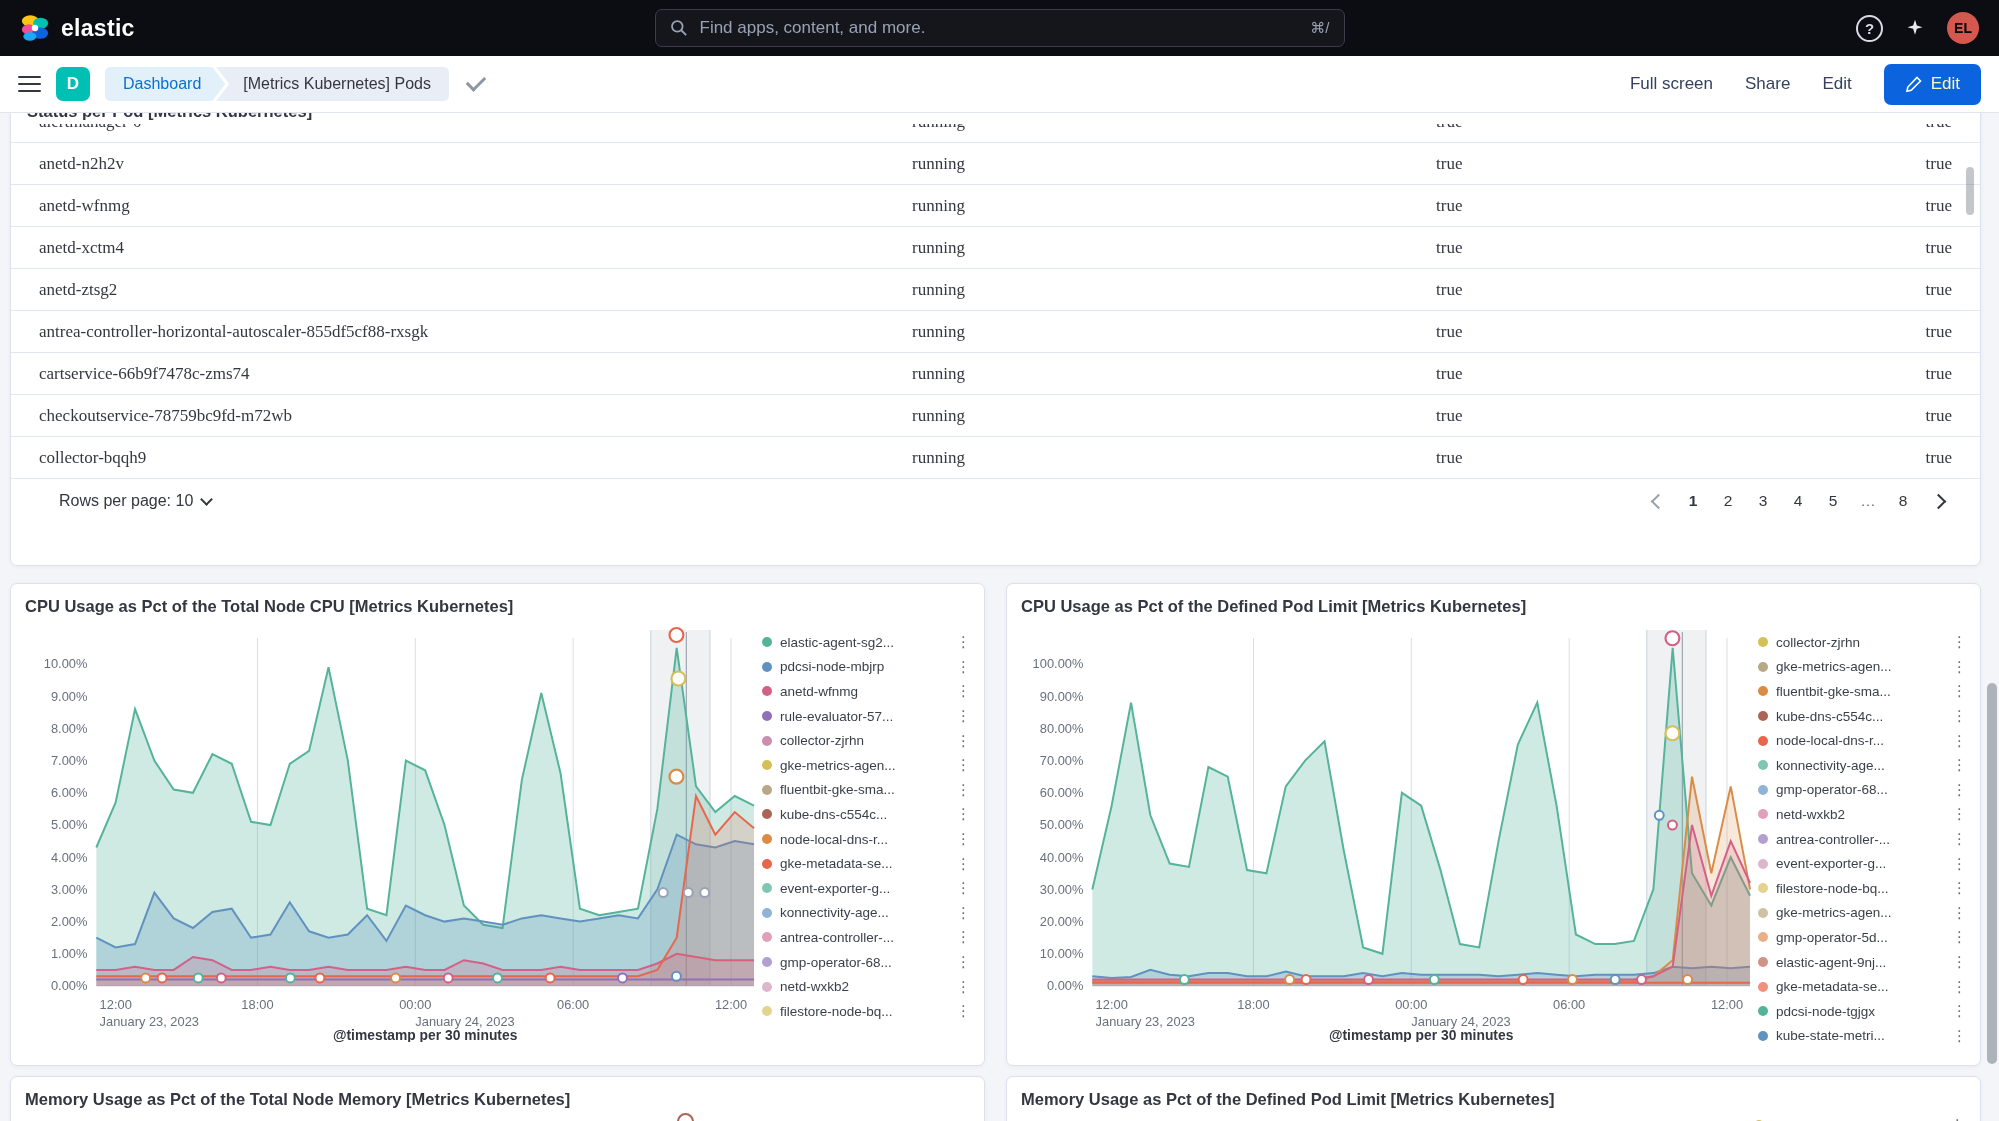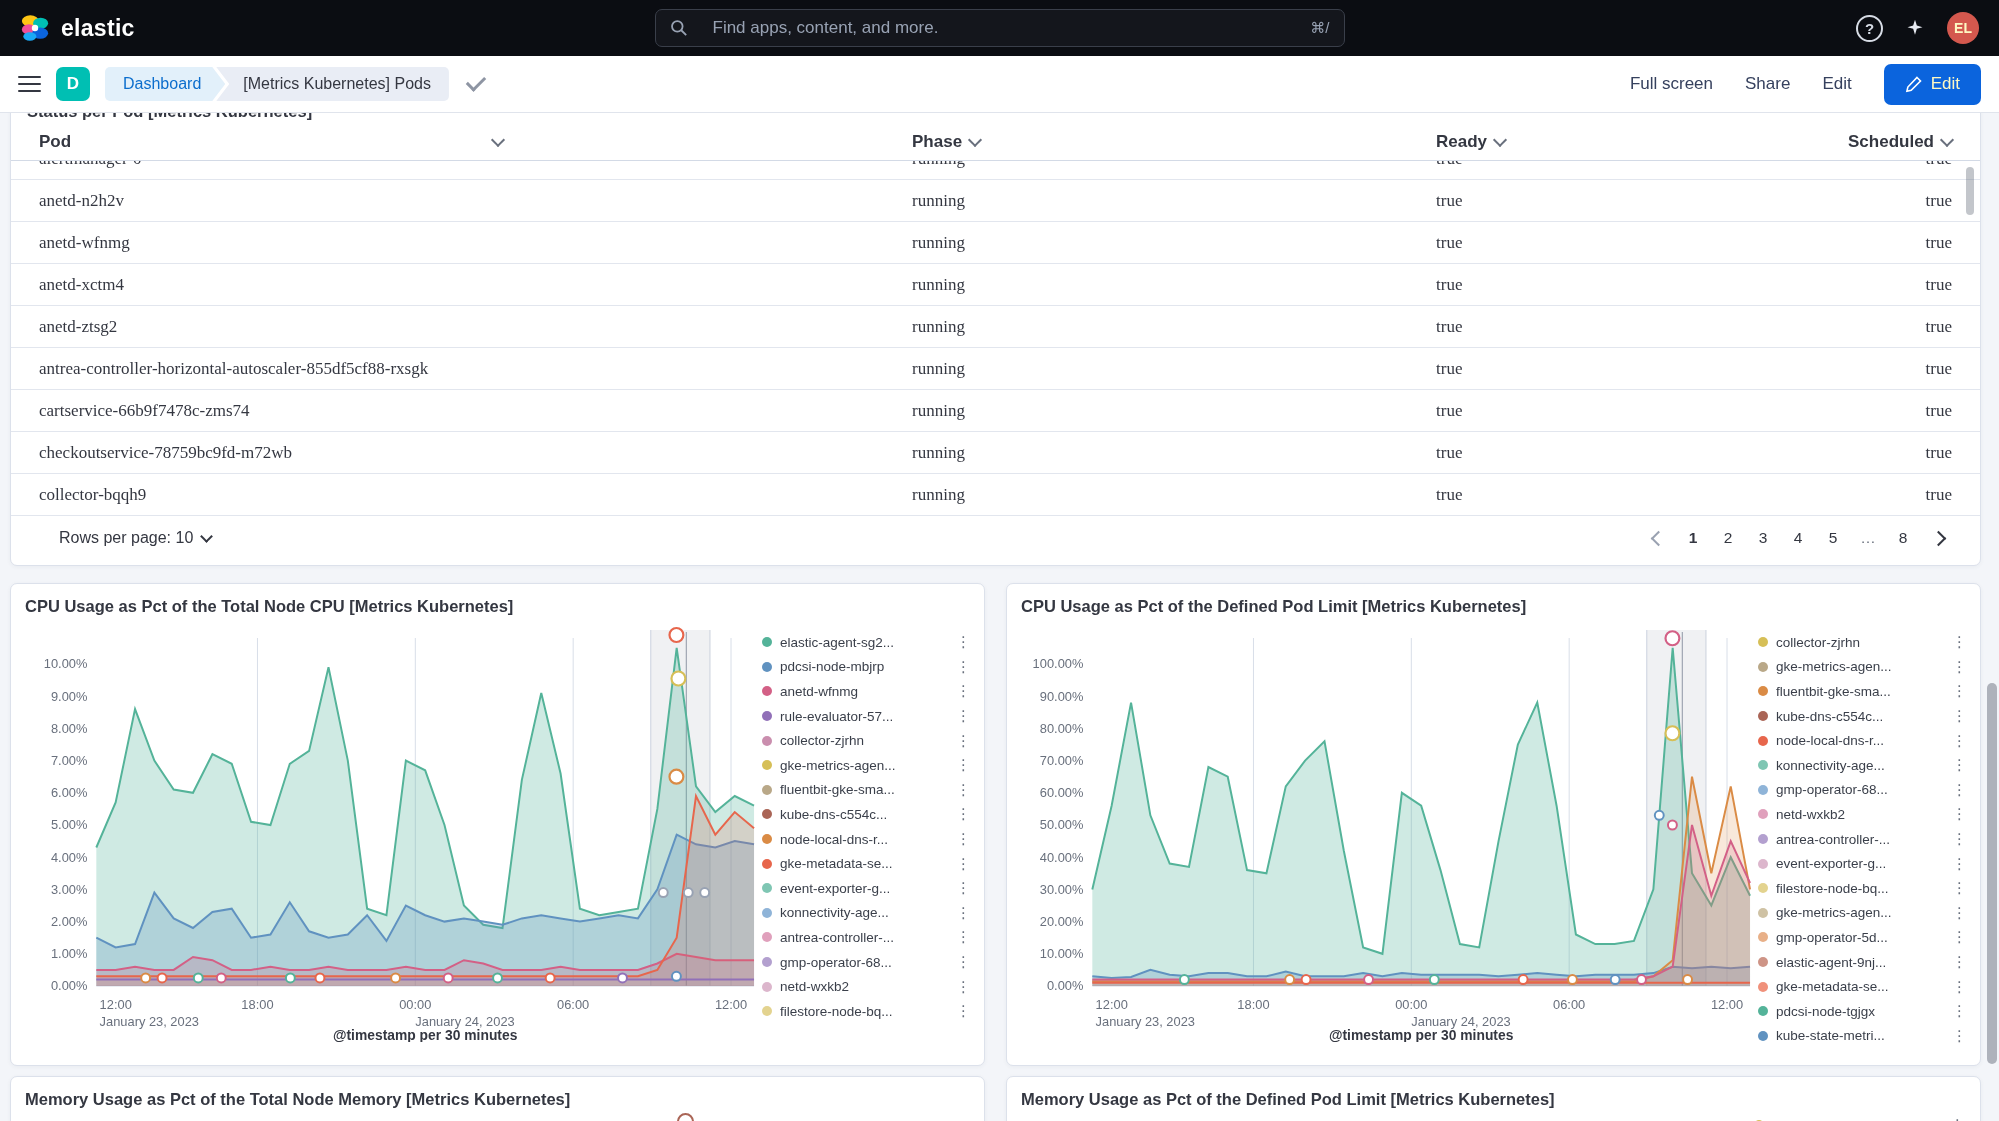--- a/index.html
+++ b/index.html
@@ -7,29 +7,29 @@
        font-family:"Liberation Sans","DejaVu Sans",sans-serif;position:relative;}
   .page{position:absolute;inset:0;}
 
   
   .topbar{position:absolute;top:0;left:0;right:0;height:56px;background:#0B0D12;
           display:flex;align-items:center;padding:0 20px;box-sizing:border-box;z-index:30;}
   .brand{display:flex;align-items:center;gap:11px;}
   .brand-text{color:#fff;font-size:23px;font-weight:600;letter-spacing:.3px;}
   .searchbar{position:absolute;left:50%;transform:translateX(-50%);top:9px;width:690px;height:38px;
              background:#14161C;border:1px solid #3A3F4A;border-radius:7px;display:flex;align-items:center;
-             padding:0 14px;gap:23px;box-sizing:border-box;}
+             padding:0 14px;gap:10px;box-sizing:border-box;}
   .searchbar input{flex:1;background:transparent;border:none;outline:none;color:#DFE5EF;font-size:17px;
                    font-family:"Liberation Sans","DejaVu Sans",sans-serif;}
   .searchbar input::placeholder{color:#98A2B3;}
   .kbd{color:#98A2B3;font-size:15px;}
   .top-actions{margin-left:auto;display:flex;align-items:center;gap:22px;}
   .help-circle{width:27px;height:27px;border-radius:50%;border:2px solid #D7DCE5;color:#D7DCE5;
                font-size:15px;font-weight:700;display:flex;align-items:center;justify-content:center;box-sizing:border-box;}
-  .avatar{width:32px;height:32px;border-radius:50%;color:#fef9c3;font-size:14px;font-weight:700;
+  .avatar{width:32px;height:32px;border-radius:50%;color:#000000;font-size:14px;font-weight:700;
           display:flex;align-items:center;justify-content:center;}
 
   
   .toolbar{position:absolute;top:56px;left:0;right:0;height:57px;background:#FFFFFF;
            border-bottom:1px solid #E0E4EC;display:flex;align-items:center;padding:0 18px;
            box-sizing:border-box;gap:15px;z-index:20;}
   .burger{width:23px;display:flex;flex-direction:column;gap:4.5px;cursor:pointer;}
   .burger i{height:2.5px;background:#343741;border-radius:2px;display:block;}
   .space-tile{width:34px;height:34px;border-radius:7px;display:flex;align-items:center;justify-content:center;
               color:#fff;font-weight:700;font-size:17px;}
@@ -177,38 +177,20 @@
         </span>
         <span>Edit</span>
       </span>
     </div>
   </div>
 
   <main class="content">
 
     <section class="panel table-panel">
       <div class="table-title panel-title">Status per Pod [Metrics Kubernetes]</div>
-      <div class="thead">
-        <div class="th">
-          <span>Pod</span>
-          <span class="chev pod-chev"></span>
-        </div>
-        <div class="th">
-          <span>Phase</span>
-          <span class="chev"></span>
-        </div>
-        <div class="th">
-          <span>Ready</span>
-          <span class="chev"></span>
-        </div>
-        <div class="th right">
-          <span>Scheduled</span>
-          <span class="chev"></span>
-        </div>
-      </div>
       <div class="tbody">
           <div class="trow clipped">
             <div class="tcell">alertmanager-0</div>
             <div class="tcell">running</div>
             <div class="tcell">true</div>
             <div class="tcell right">true</div>
           </div>
           <div class="trow">
             <div class="tcell">anetd-n2h2v</div>
             <div class="tcell">running</div>

